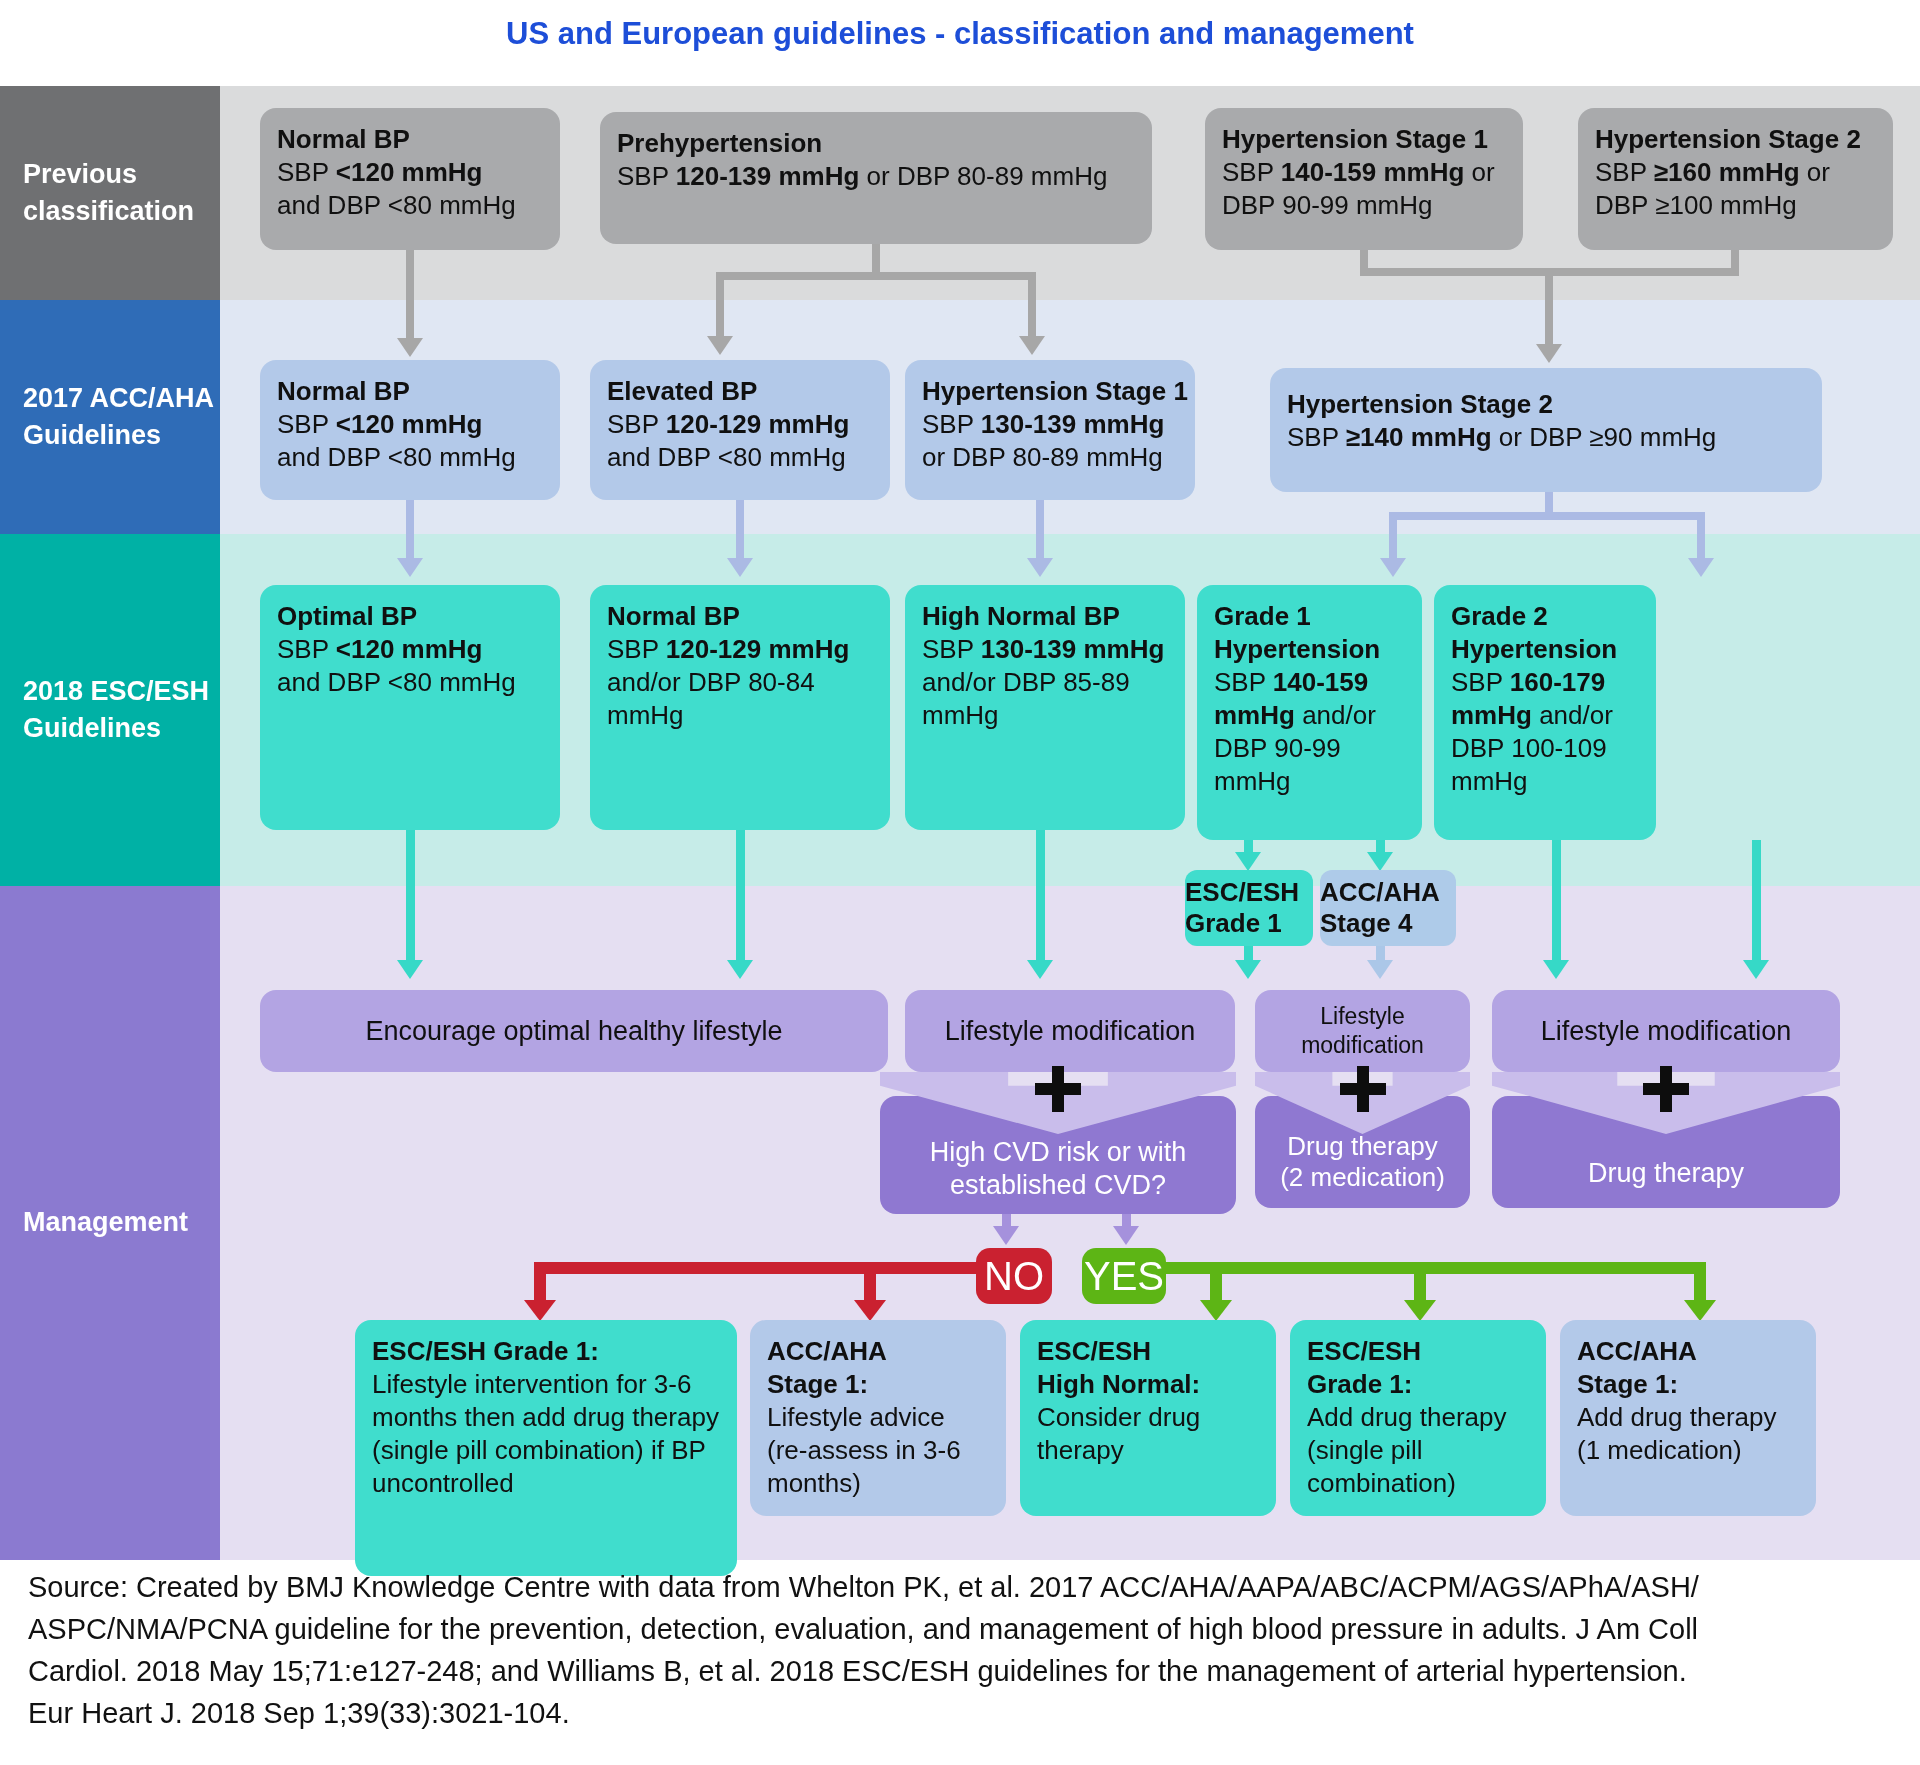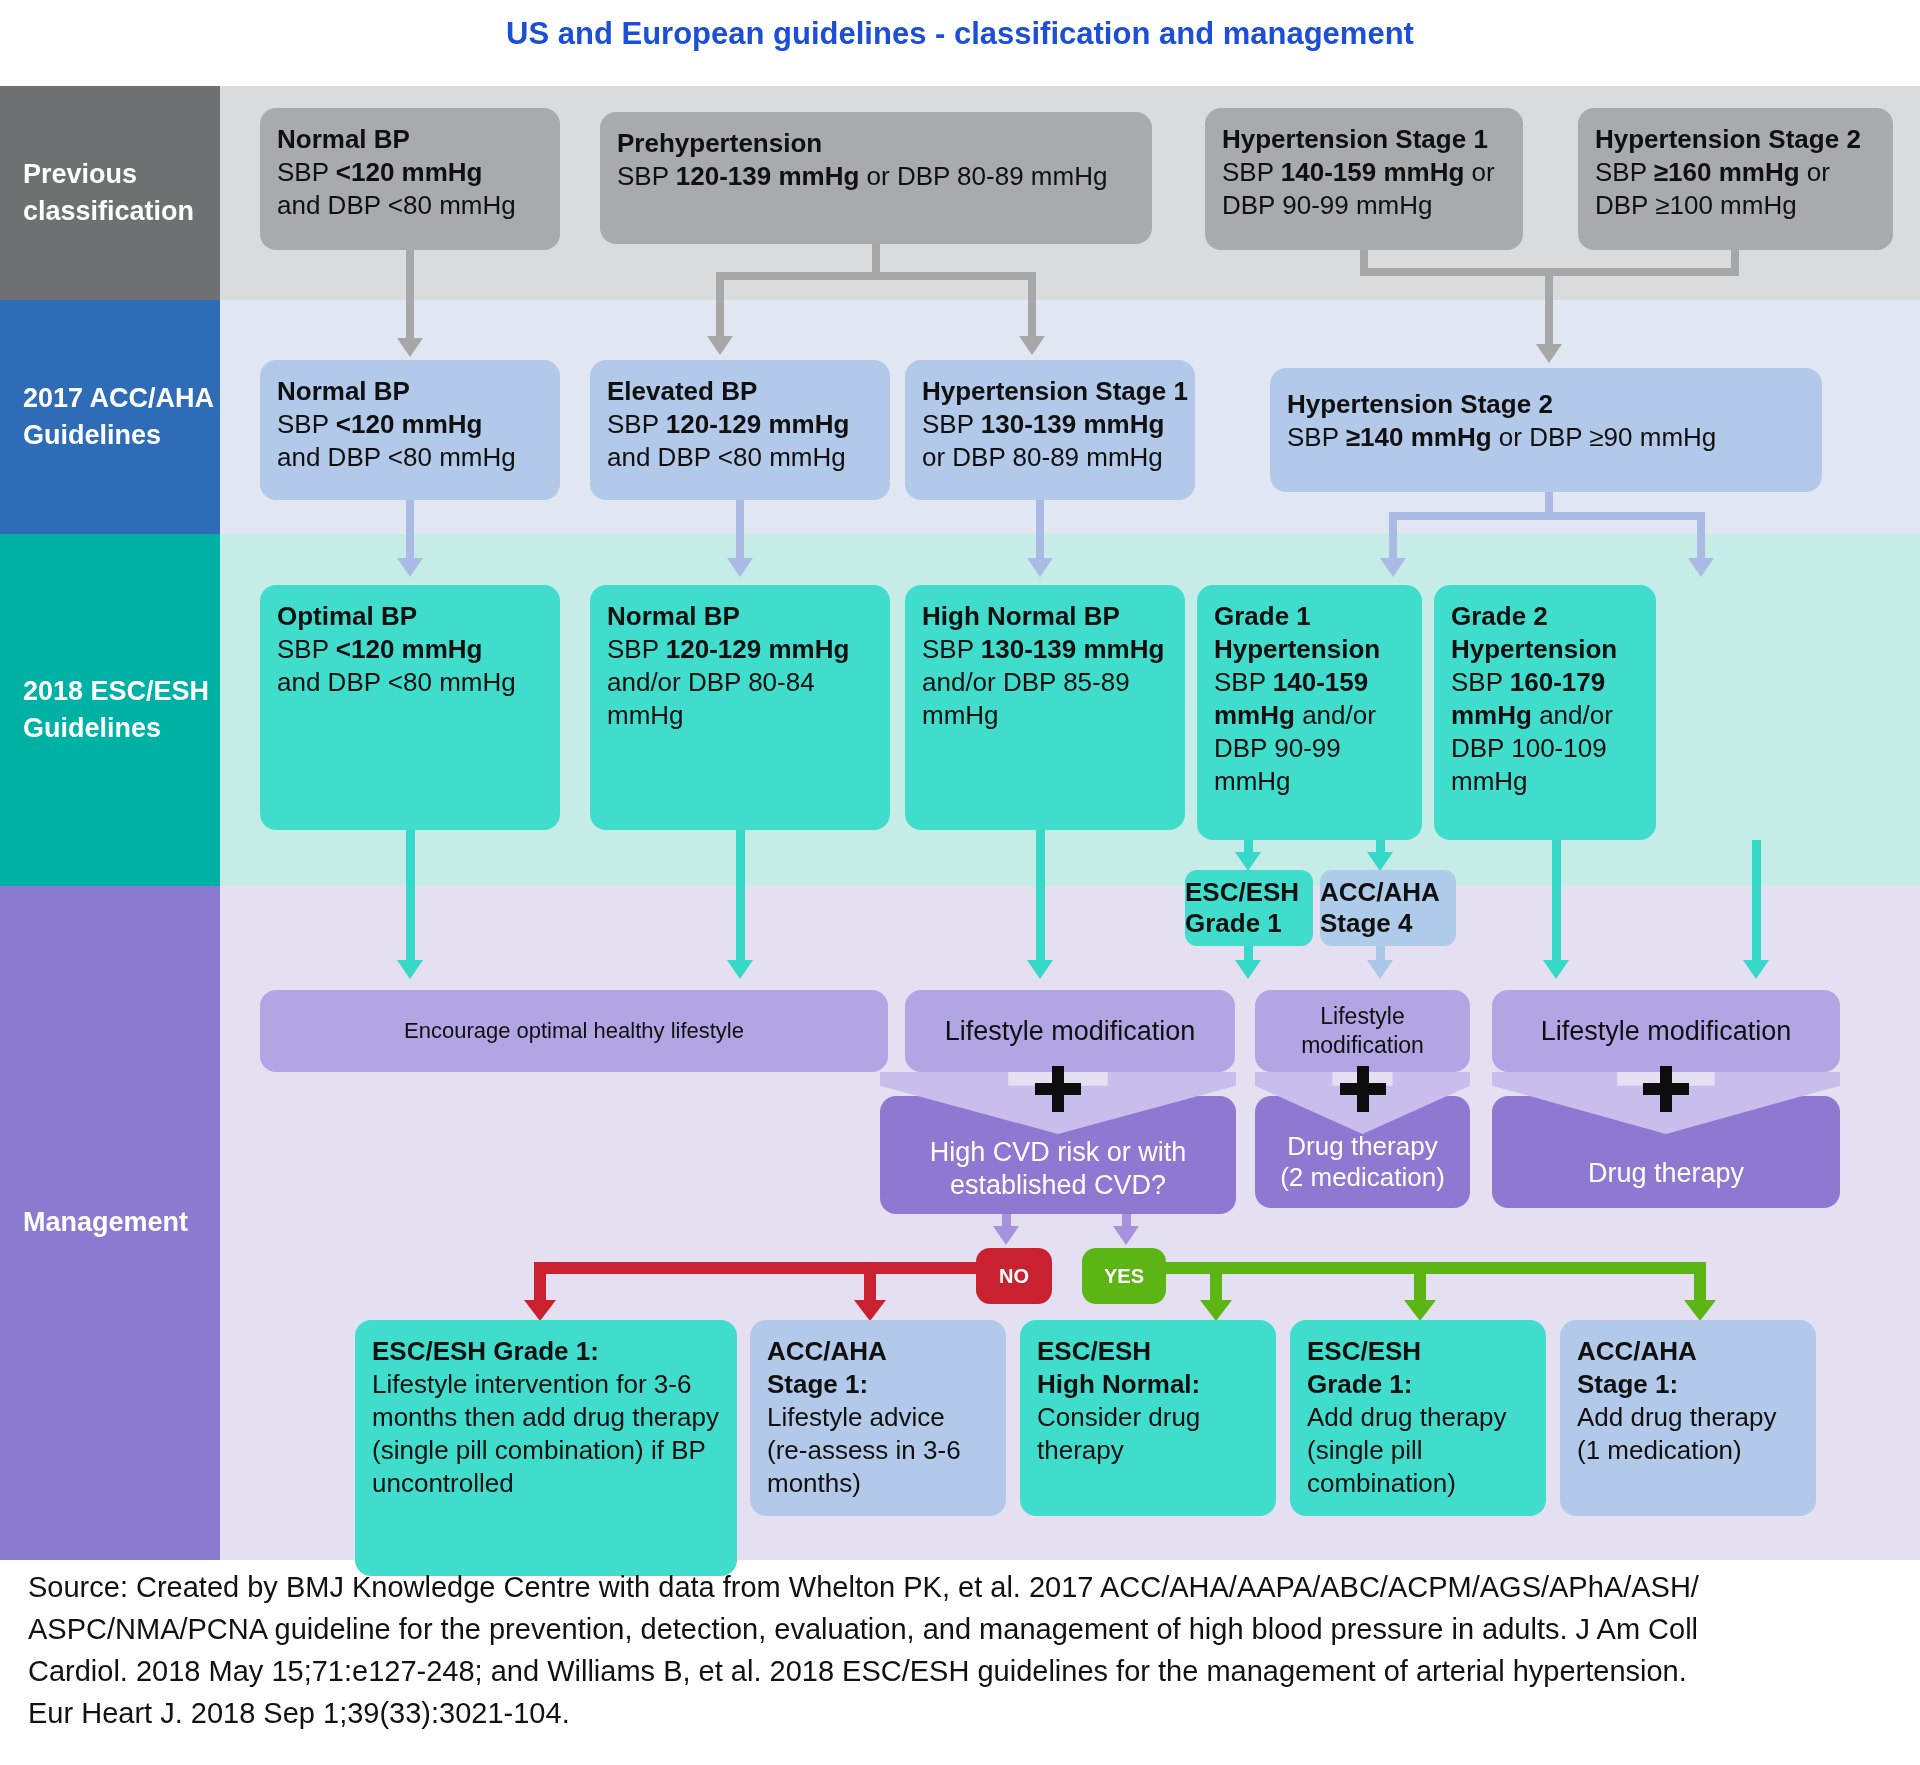--- a/index.html
+++ b/index.html
@@ -44,21 +44,21 @@
   .c-cblu{background:#abc7e8;} .a-cblu{border-top-color:#abc7e8;}
   .c-purp{background:#a591dc;} .a-purp{border-top-color:#a591dc;}
   .c-red{background:#ca2130;}  .a-red{border-top-color:#ca2130;}
   .c-grn{background:#5db515;}  .a-grn{border-top-color:#5db515;}
   .merge{position:absolute;background:#c9bdeb;z-index:3;
          clip-path:polygon(0% 0%,36% 0%,36% 22%,64% 22%,64% 0%,100% 0%,100% 22%,50% 100%,0% 22%);}
   .plus{position:absolute;width:46px;height:46px;z-index:5;}
   .plus::before{content:"";position:absolute;left:0;top:17px;width:46px;height:12px;background:#0d0d0d;}
   .plus::after{content:"";position:absolute;left:17px;top:0;width:12px;height:46px;background:#0d0d0d;}
   .tag{position:absolute;box-sizing:border-box;border-radius:14px;color:#fff;
-       font-weight:bold;font-size:20px;display:flex;align-items:center;
+       font-weight:normal;font-size:40px;display:flex;align-items:center;
        justify-content:center;z-index:6;}
   .no{background:#ca2130;} .yes{background:#5db515;}
   .row2pad{padding-top:42px;}
   .src{position:absolute;left:28px;top:1566px;width:1880px;font-size:29px;
        line-height:42px;color:#111;}
   .small{font-size:23px;}
 </style>
 </head>
 <body>
 
@@ -196,21 +196,21 @@
     </div>
   <div class="chip blue" style="left:1320px;top:870px;width:136px;height:76px">
       <span>ACC/AHA Stage 4</span>
     </div>
 
   <div class="vbar c-teal" style="left:1244px;top:946px;width:9px;height:16px"></div>
   <div class="ah a-teal" style="left:1235px;top:960px"></div>
   <div class="vbar c-cblu" style="left:1376px;top:946px;width:9px;height:16px"></div>
   <div class="ah a-cblu" style="left:1367px;top:960px"></div>
 
-  <div class="box lav cbox" style="left:260px;top:990px;width:628px;height:82px;font-size:22px">Encourage optimal healthy lifestyle</div>
+  <div class="box lav cbox" style="left:260px;top:990px;width:628px;height:82px;font-size:27px">Encourage optimal healthy lifestyle</div>
   <div class="box lav cbox" style="left:905px;top:990px;width:330px;height:82px;font-size:27px">Lifestyle modification</div>
   <div class="box lav cbox small" style="left:1255px;top:990px;width:215px;height:82px">Lifestyle modification</div>
   <div class="box lav cbox" style="left:1492px;top:990px;width:348px;height:82px;font-size:27px">Lifestyle modification</div>
 
   <div class="merge" style="left:880px;top:1072px;width:356px;height:62px"></div>
   <div class="merge" style="left:1255px;top:1072px;width:215px;height:62px"></div>
   <div class="merge" style="left:1492px;top:1072px;width:348px;height:62px"></div>
   <div class="plus" style="left:1035px;top:1066px"></div>
   <div class="plus" style="left:1340px;top:1066px"></div>
   <div class="plus" style="left:1643px;top:1066px"></div>

